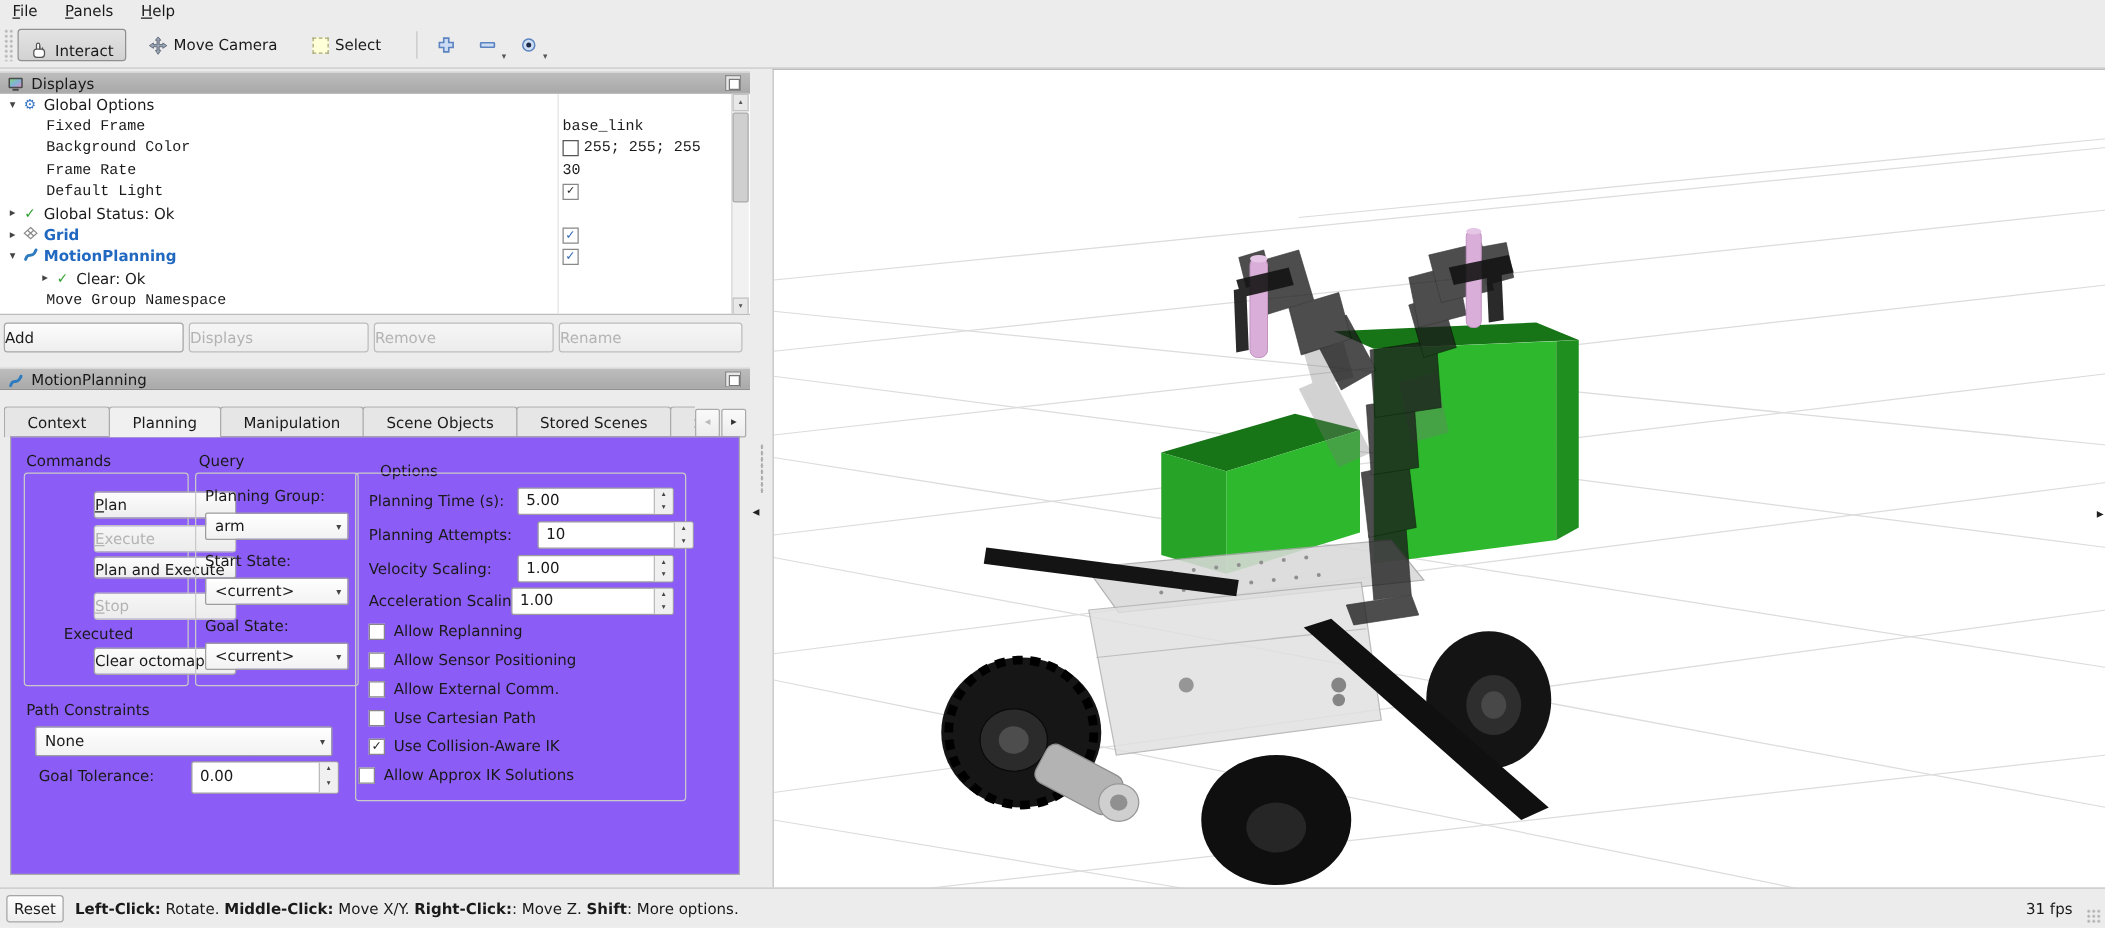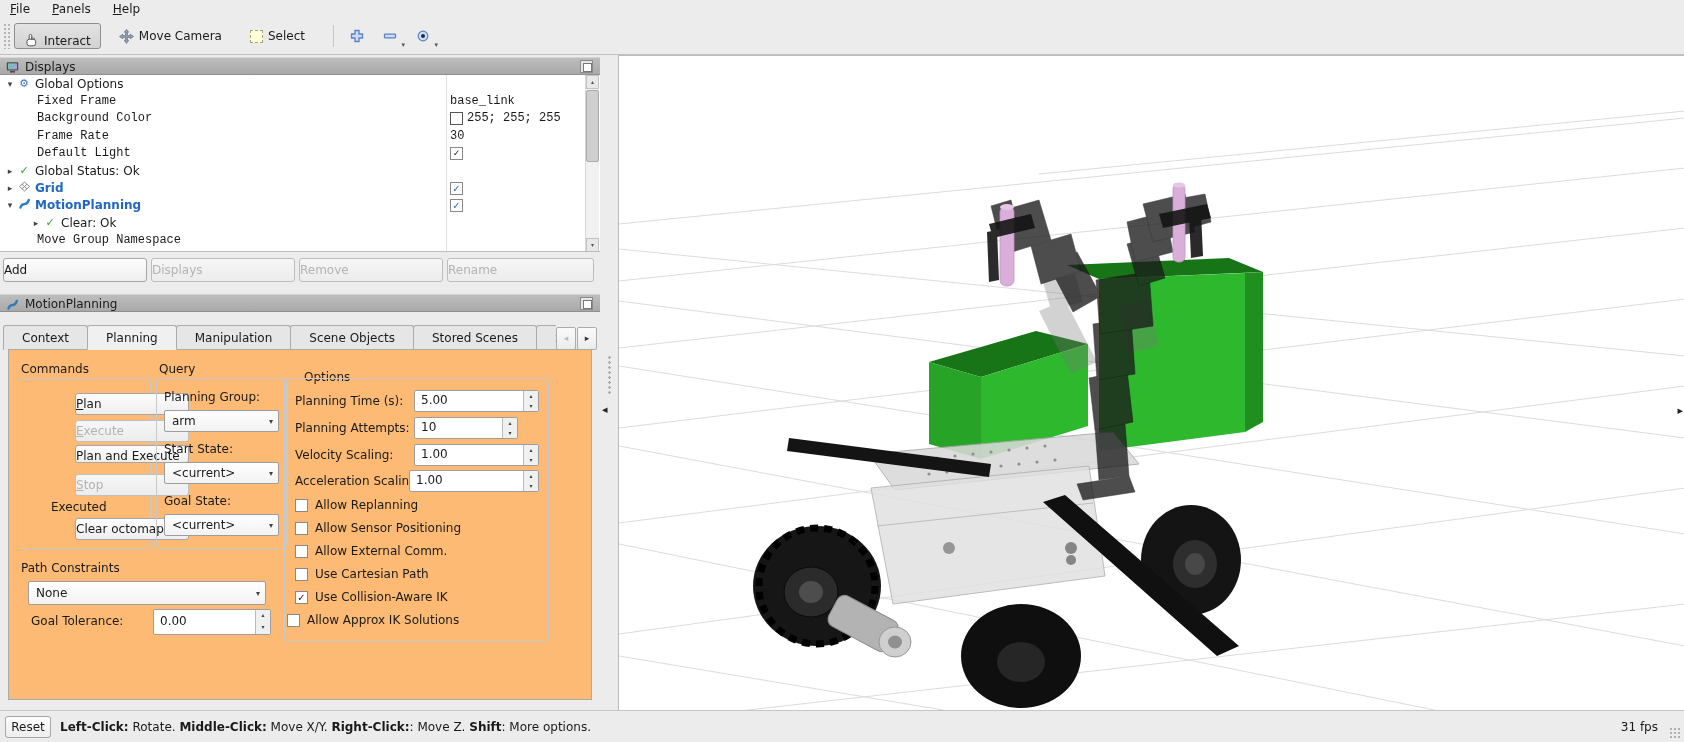--- a/index.html
+++ b/index.html
@@ -60,21 +60,21 @@
   .drow-btn.disabled { color:#b3b3b3; background:linear-gradient(#f6f6f6,#ececec); border-color:#bdbdbd; }
   
   #mp-title { top:239px; }
   #tabbar { position:absolute; left:3px; top:270px; width:553px; height:25px; display:flex; overflow:hidden; }
   .tab { flex:none; padding:0 18px; height:25px; line-height:24px; background:#e6e6e6;
     border:1px solid #ababab; border-bottom:none; border-radius:3px 3px 0 0; margin-right:-1px; white-space:nowrap; }
   .tab.active { background:#f0f0f0; height:25px; position:relative; z-index:2; border-bottom:1px solid #f0f0f0; font-weight:normal; }
   .tab-scroll { position:absolute; top:272px; width:20px; height:23px; background:linear-gradient(#fafafa,#ececec);
     border:1px solid #ababab; border-radius:2px; text-align:center; line-height:21px; font-size:9px; color:#333; }
   .tab-scroll.disabled { color:#bbb; }
-  #mp-pane { position:absolute; left:8px; top:294px; width:584px; height:351px; background:#fdba74;
+  #mp-pane { position:absolute; left:8px; top:294px; width:584px; height:351px; background:#8b5cf6;
     border:1px solid #ababab; }
   .gbox { position:absolute; border:1px solid #c9c9c9; border-radius:3px; }
   .glabel { position:absolute; white-space:nowrap; }
   .qt-btn { position:absolute; border:1px solid #a6a6a6; border-radius:3px;
     background:linear-gradient(#fdfdfd,#eee); text-align:left; line-height:20px;margin-left:47px; }
   .qt-btn.disabled { color:#b3b3b3; border-color:#c0c0c0; background:linear-gradient(#f6f6f6,#ececec); }
   .qt-btn .mn { display:block; } .qt-btn .mn::first-letter { text-decoration:underline; }
   .dd { position:absolute; border:1px solid #9e9e9e; border-radius:2px; background:linear-gradient(#fff,#f2f2f2);
     display:flex; align-items:center; padding-left:7px;text-align:right; }
   .dd .arrow { position:absolute; right:5px; font-size:8px; color:#444; }
@@ -308,21 +308,21 @@
       <div class="gbox" style="left:275px;top:28px;width:265px;height:263px"></div>
       <span class="lbl" style="left:286px;top:44px">Planning Time (s):</span>
       <div class="spin" style="left:405px;top:40px;width:125px;height:22px">
         <span class="sval">5.00</span>
         <span class="sbtns">
             <span>▴</span>
             <span>▾</span>
           </span>
       </div>
       <span class="lbl" style="left:286px;top:71px">Planning Attempts:</span>
-      <div class="spin" style="left:405px;top:67px;width:104px;height:22px">
+      <div class="spin" style="left:421px;top:67px;width:125px;height:22px">
         <span class="sval">10</span>
         <span class="sbtns">
             <span>▴</span>
             <span>▾</span>
           </span>
       </div>
       <span class="lbl" style="left:286px;top:98px">Velocity Scaling:</span>
       <div class="spin" style="left:405px;top:94px;width:125px;height:22px">
         <span class="sval">1.00</span>
         <span class="sbtns">

